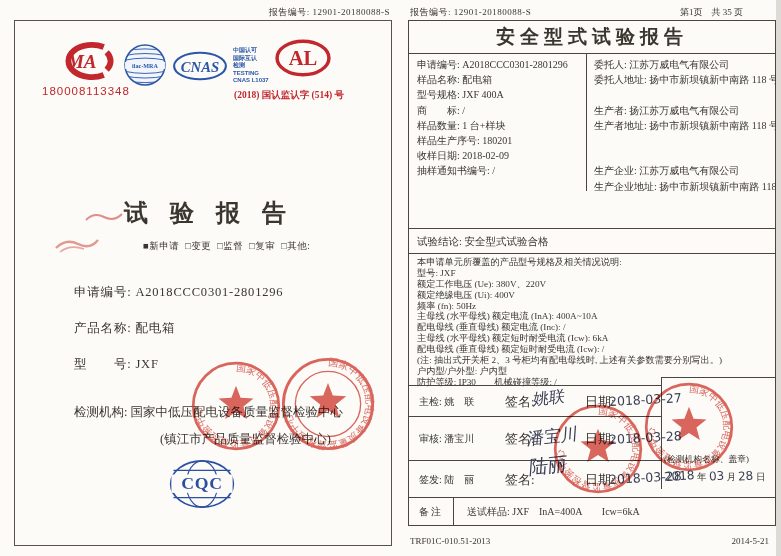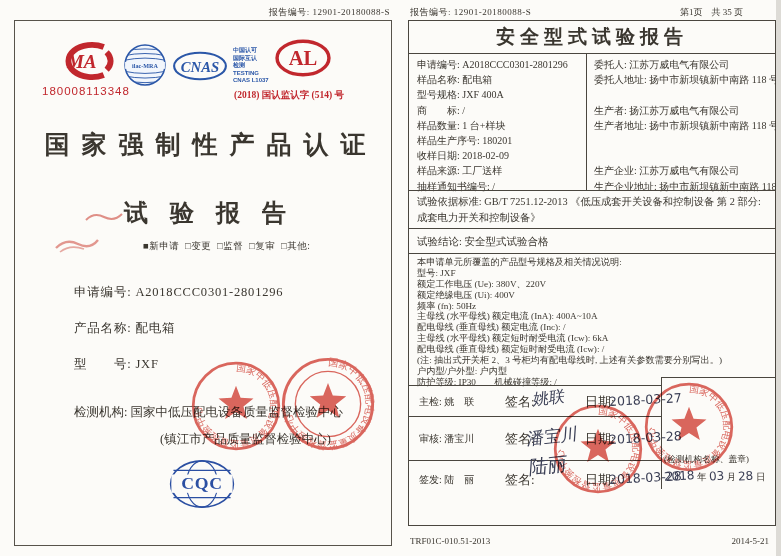--- a/index.html
+++ b/index.html
@@ -77,21 +77,20 @@
       <div>TESTING</div>
       <div>CNAS L1037</div>
     </div>
 
     <svg class="abs" style="left:262px;top:38px;" width="58" height="40" viewBox="0 0 76 50">
       <ellipse cx="38" cy="25" rx="34" ry="22" fill="none" stroke="#c1272d" stroke-width="4.5"></ellipse>
       <text x="38" y="34" text-anchor="middle" font-size="27" font-weight="bold" fill="#c1272d">AL</text>
     </svg>
     <div class="abs red nw" style="left:222px;top:89px;font-size:9.5px;font-weight:bold;">(2018) 国认监认字 (514) 号</div>
 
-    <div class="abs kai-title nw" style="left:0;right:0;top:128px;font-size:25px;letter-spacing:12px;padding-left:12px;">国家强制性产品认证</div>
     <div class="abs kai-title nw" style="left:0;right:0;top:197px;font-size:24px;letter-spacing:22px;padding-left:22px;">试验报告</div>
 
     <svg class="abs" style="left:72px;top:208px;" width="40" height="18" viewBox="0 0 40 18">
       <path d="M2,12 Q10,4 20,9 T38,6" fill="none" stroke="#d0554a" stroke-width="2" opacity=".65"></path>
     </svg>
     <svg class="abs" style="left:42px;top:232px;" width="46" height="22" viewBox="0 0 46 22">
       <path d="M2,16 Q12,6 24,12 T44,8" fill="none" stroke="#d0554a" stroke-width="2.4" opacity=".6"></path>
       <path d="M6,20 Q16,12 30,17" fill="none" stroke="#d0554a" stroke-width="1.6" opacity=".5"></path>
     </svg>
 
@@ -150,41 +149,36 @@
 
       <div class="trow" style="top:32px;height:137px;">
         <div class="abs" style="left:0;top:0;width:177px;height:137px;padding:3px 0 0 8px;box-sizing:border-box;">
           <div class="iline">申请编号: A2018CCC0301-2801296</div>
           <div class="iline">样品名称: 配电箱</div>
           <div class="iline">型号规格: JXF 400A</div>
           <div class="iline">商　　标: /</div>
           <div class="iline">样品数量: 1 台+样块</div>
           <div class="iline">样品生产序号: 180201</div>
           <div class="iline">收样日期: 2018-02-09</div>
-          <div class="iline">样品来源: 工厂送样</div>
           <div class="iline">抽样通知书编号: /</div>
         </div>
         <div class="abs" style="left:177px;top:0;right:8px;height:137px;border-left:1.2px solid #4a463f;
                     padding:3px 0 0 7px;box-sizing:border-box;">
           <div class="iline">委托人: 江苏万威电气有限公司</div>
           <div class="iline">委托人地址: 扬中市新坝镇新中南路 118 号</div>
           <div class="iline"></div>
           <div class="iline">生产者: 扬江苏万威电气有限公司</div>
           <div class="iline">生产者地址: 扬中市新坝镇新中南路 118 号</div>
           <div class="iline"></div>
           <div class="iline"></div>
           <div class="iline">生产企业: 江苏万威电气有限公司</div>
           <div class="iline">生产企业地址: 扬中市新坝镇新中南路 118 号</div>
         </div>
       </div>
 
-      <div class="trow" style="top:169px;height:38px;padding:3px 6px 0 8px;box-sizing:border-box;">
-        <div class="nw" style="font-size:10.3px;line-height:16px;">试验依据标准: GB/T 7251.12-2013 《低压成套开关设备和控制设备 第 2 部分:</div>
-        <div class="nw" style="font-size:10.3px;line-height:16px;">成套电力开关和控制设备》</div>
-      </div>
 
       <div class="trow nw" style="top:207px;height:25px;line-height:25px;padding-left:8px;font-size:10.5px;box-sizing:border-box;">试验结论: 安全型式试验合格</div>
 
       <div class="trow" style="top:232px;height:132px;padding:3px 0 0 8px;box-sizing:border-box;">
         <div class="cline">本申请单元所覆盖的产品型号规格及相关情况说明:</div>
         <div class="cline">型号: JXF</div>
         <div class="cline">额定工作电压 (Ue): 380V、220V</div>
         <div class="cline">额定绝缘电压 (Ui): 400V</div>
         <div class="cline">频率 (fn): 50Hz</div>
         <div class="cline">主母线 (水平母线) 额定电流 (InA): 400A~10A</div>
@@ -224,20 +218,25 @@
         <div class="abs nw" style="left:2px;top:91px;font-size:9.5px;">
           <span class="hand2" style="font-size:12px;">2018</span>
           <span>年</span>
           <span class="hand2" style="font-size:12px;">03</span>
           <span>月</span>
           <span class="hand2" style="font-size:12px;">28</span>
           <span>日</span>
         </div>
       </div>
 
+      <div class="trow" style="top:476px;height:28px;">
+        <div class="abs" style="left:0;top:0;width:45px;height:28px;line-height:28px;text-align:center;
+                    font-size:10px;letter-spacing:2px;border-right:1.2px solid #4a463f;box-sizing:border-box;">备注</div>
+        <div class="abs nw" style="left:58px;top:0;line-height:28px;font-size:10px;">送试样品: JXF　InA=400A　　Icw=6kA</div>
+      </div>
     </div>
 
     <svg class="stamp" style="left:150px;top:403px;" width="92" height="92" viewBox="0 0 100 100">
       <circle cx="50" cy="50" r="46.5" fill="none" stroke="#d4463c" stroke-width="3"></circle>
       <polygon points="50,28 55,41.1 69,41.8 58.1,50.6 61.8,64.2 50,56.5 38.2,64.2 41.9,50.6 31,41.8 45,41.1" fill="#d4463c"></polygon>
       <defs>
           <path id="stc3" d="M50,50 m0,-38 a38,38 0 1,1 -0.01,0" fill="none"></path>
         </defs>
       <text font-size="10.5" fill="#d4463c"><textPath href="#stc3">国家中低压配电设备质量监督检验中心</textPath></text>
     </svg>

